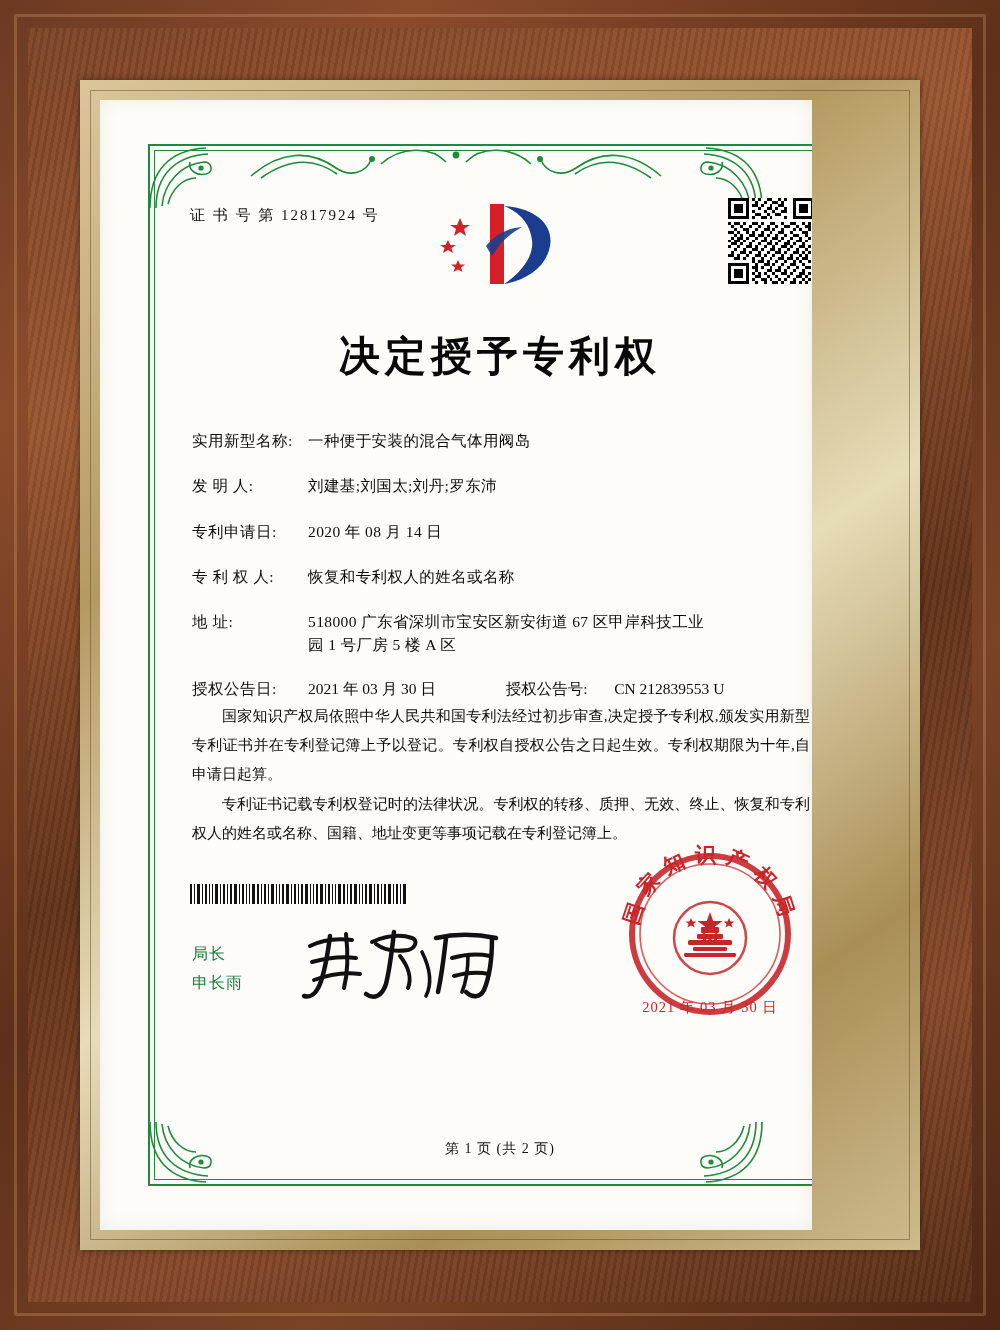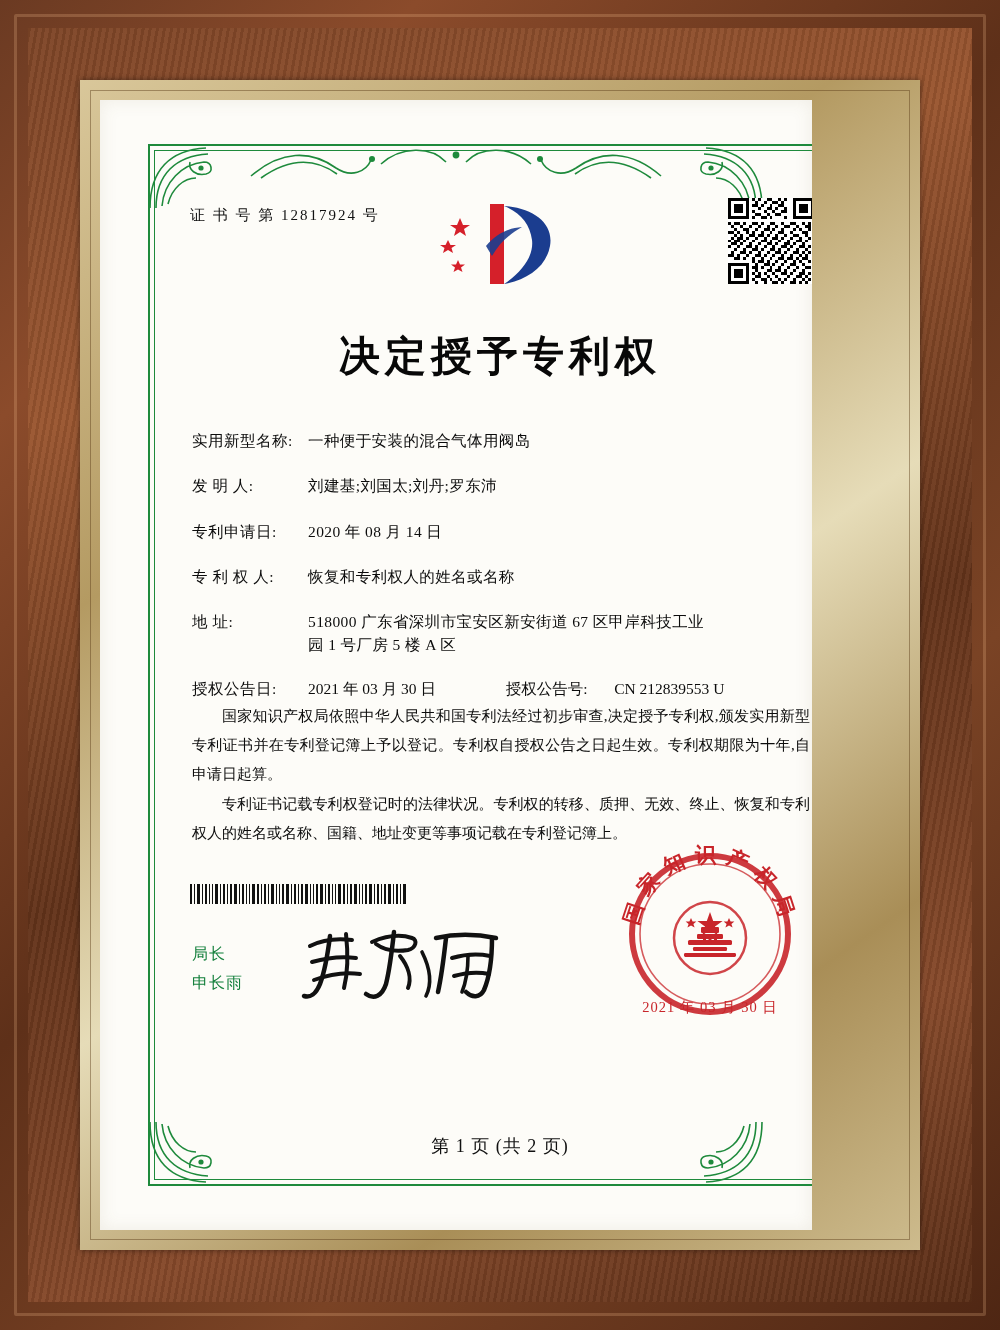--- a/index.html
+++ b/index.html
@@ -224,21 +224,21 @@
     text-align: center;
     font-size: 14.5px;
     color: #c8252a;
     letter-spacing: 1px;
   }
 
   .page-no {
     position: absolute;
     left: 0; right: 0; bottom: 28px;
     text-align: center;
-    font-size: 18px;
+    font-size: 14px;
     color: #111;
     letter-spacing: 1px;
   }
 </style>
 </head>
 <body>
 
 <div class="frame-outer">
   <div class="frame-bevel-1"></div>
   <div class="frame-inner-wood"></div>

